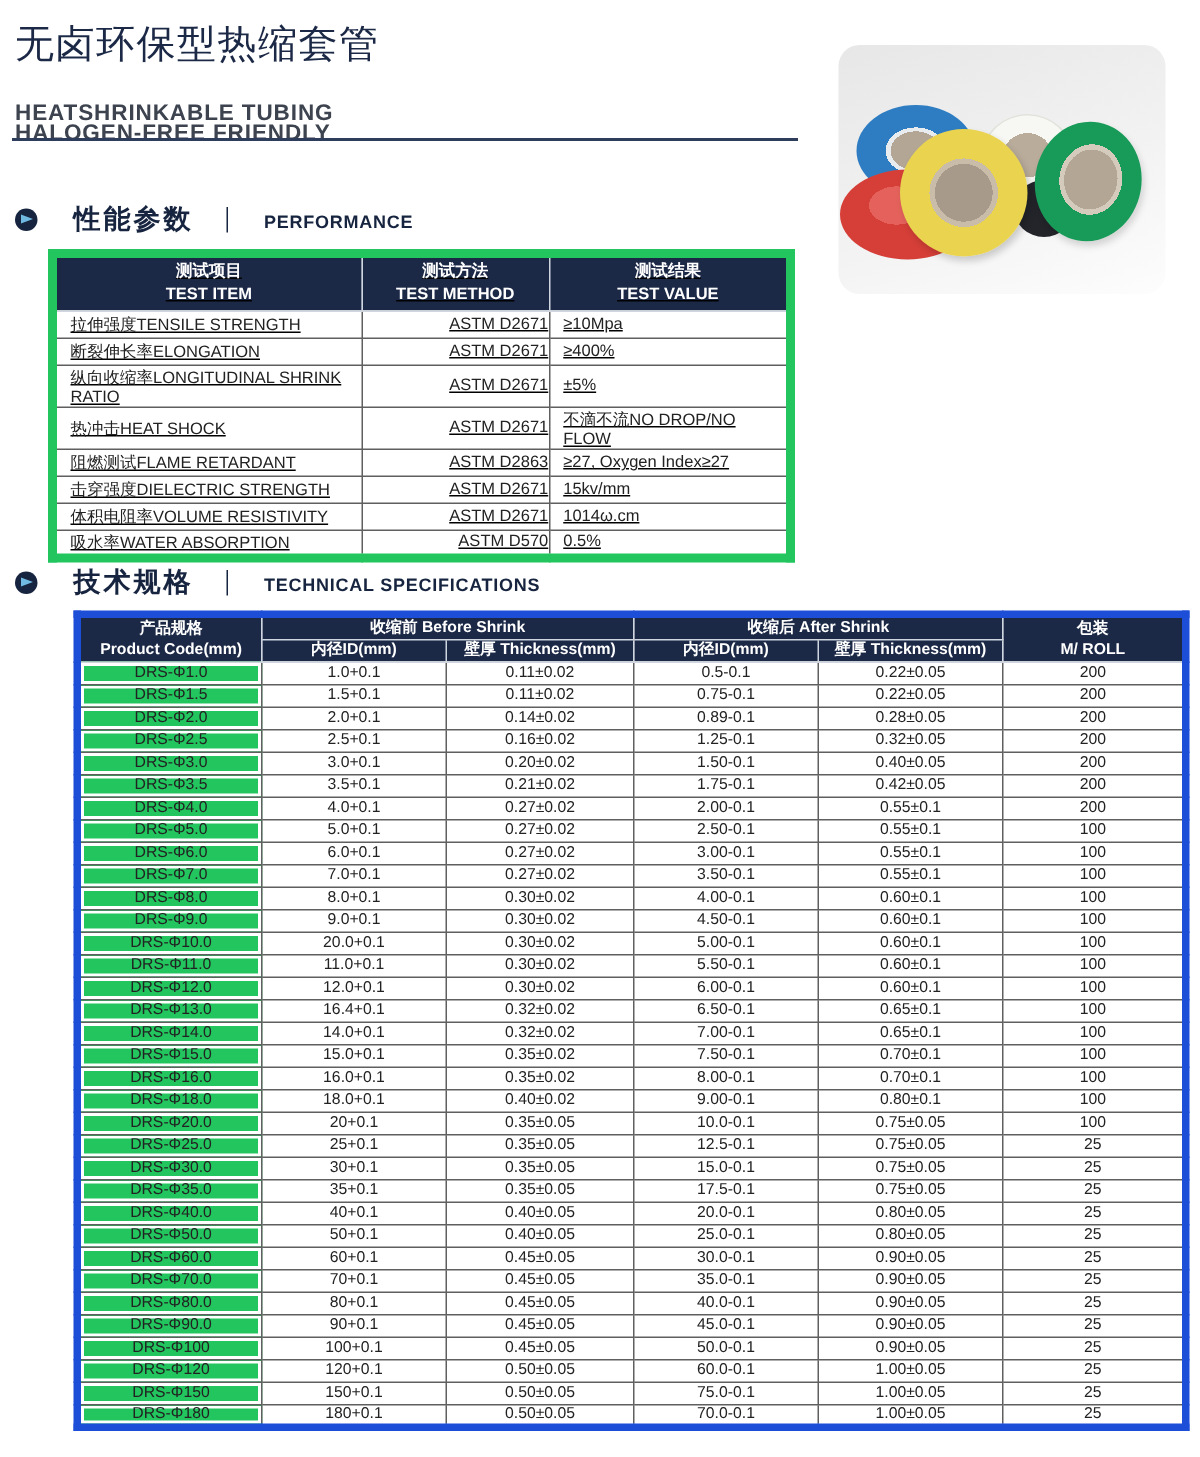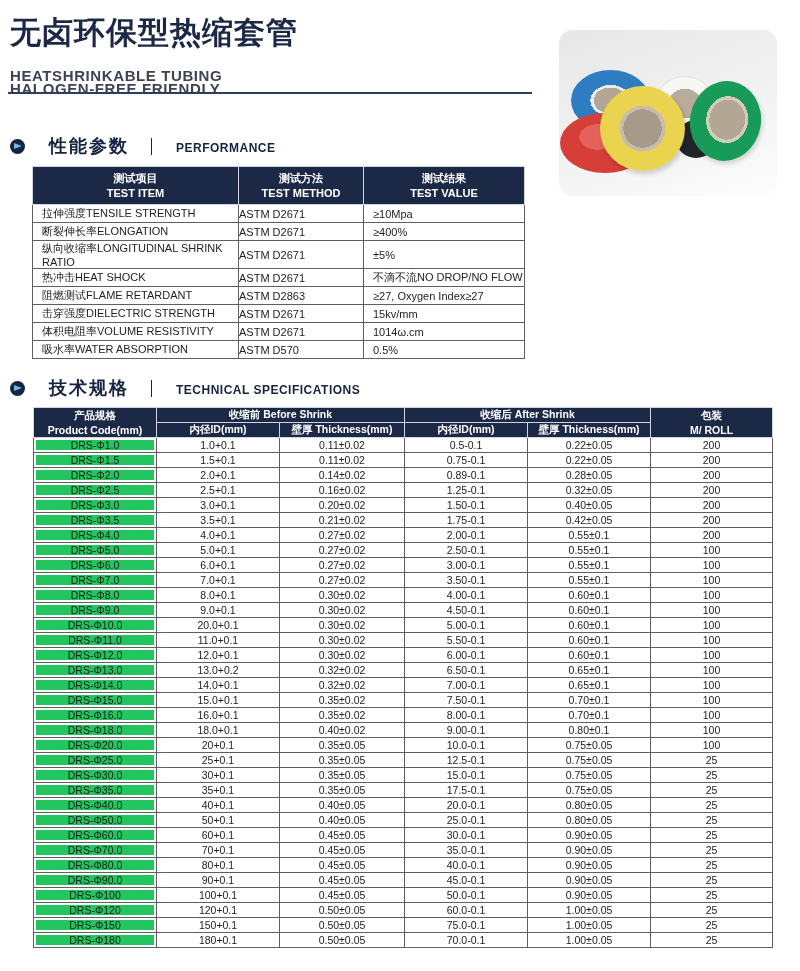--- a/index.html
+++ b/index.html
@@ -1,21 +1,21 @@
 <!DOCTYPE html>
 <html><head>
 <meta charset="utf-8">
 <style>
   * { margin:0; padding:0; box-sizing:border-box; }
   html,body { width:800px; height:971px; background:#ffffff; overflow:hidden;
               font-family:"Liberation Sans","DejaVu Sans",sans-serif; }
   .page { position:relative; width:800px; height:971px; background:#fff; }
 
   
-  .hd-title { position:absolute; left:10px; top:12px; font-size:31px; font-weight:700;
+  .hd-title { position:absolute; left:10px; top:12px; font-size:26px; font-weight:400;
               color:#1b2846; letter-spacing:1px; }
   .hd-sub { position:absolute; left:10px; font-size:15px; font-weight:700;
             color:#3d4450; letter-spacing:0.6px; }
   .hd-sub.l1 { top:60px;margin-top:20px; }
   .hd-sub.l2 { top:67px; }
   .hd-rule { position:absolute; left:8px; top:92px; width:524px; height:0;
              border-top:2px solid #2e3d5c; }
 
   
   .photo { position:absolute; left:559px; top:30px; width:218px; height:166px;
@@ -51,29 +51,29 @@
   .sec .en { font-size:12px; font-weight:700; color:#16243f; letter-spacing:0.5px;
              padding-top:3px; }
 
   
   table { border-collapse:collapse; table-layout:fixed; background:#fff; }
   th { background:#1b2846; color:#ffffff; font-weight:700; border:1px solid #cfd6e0; }
   td { border:1px solid #5f5f5f; color:#222; background:#fff; }
 
   
   .perf { position:absolute; left:32px; top:166px; width:492px;
-          border:1px solid #22c55e; }
+          border:6px solid #22c55e;text-decoration:underline; }
   .perf th { height:38px; font-size:11px; line-height:1.35; text-align:center; }
   .perf td { height:18px; font-size:11px; padding:0 0 0 9px; text-align:left; }
-  .perf td.c-method { text-align:left; padding:0; }
+  .perf td.c-method { text-align:right; padding:0; }
   .perf col.pc1 { width:206px; } .perf col.pc2 { width:125px; } .perf col.pc3 { width:161px; }
 
   
-  .spec { position:absolute; left:33px; top:407px; width:739px;
-          border:1px solid #1d4ed8; }
+  .spec { position:absolute; left:49px; top:407px; width:739px;
+          border:5px solid #1d4ed8; }
   .spec th { font-size:10.5px; line-height:1.3; text-align:center; height:15px; padding:0; }
   .spec th.twolines div { line-height:1.35; }
   .spec td { height:15px; font-size:10.5px; text-align:center; padding:0; line-height:1; }
   .spec td.c-code { background:#22c55e; box-shadow:inset 0 0 0 2px #ffffff; }
   .spec col.sc { width:123px; }
 
   
   .watermark { position:absolute; left:4px; top:464px; z-index:6; white-space:nowrap;
                font-size:55px; font-weight:700; letter-spacing:1px;
                color:rgba(170,170,170,0.16);
@@ -324,21 +324,21 @@
         <tr>
           <td class="c-code">DRS-Φ12.0</td>
           <td>12.0+0.1</td>
           <td>0.30±0.02</td>
           <td>6.00-0.1</td>
           <td>0.60±0.1</td>
           <td>100</td>
         </tr>
         <tr>
           <td class="c-code">DRS-Φ13.0</td>
-          <td>13.0+0.2</td>
+          <td>16.4+0.1</td>
           <td>0.32±0.02</td>
           <td>6.50-0.1</td>
           <td>0.65±0.1</td>
           <td>100</td>
         </tr>
         <tr>
           <td class="c-code">DRS-Φ14.0</td>
           <td>14.0+0.1</td>
           <td>0.32±0.02</td>
           <td>7.00-0.1</td>

